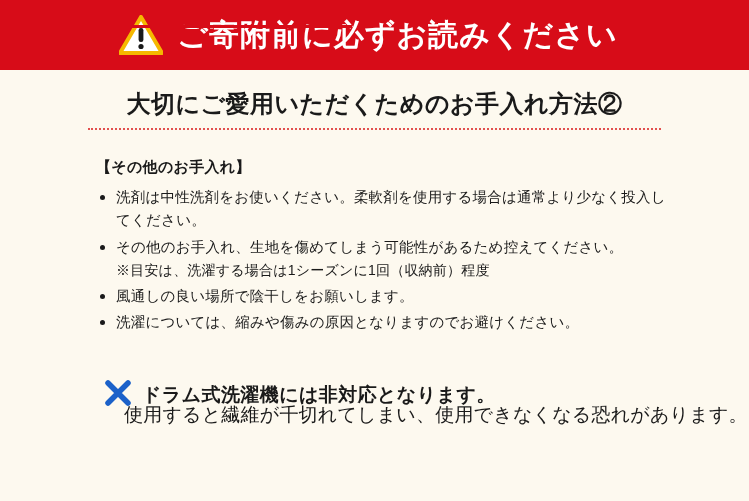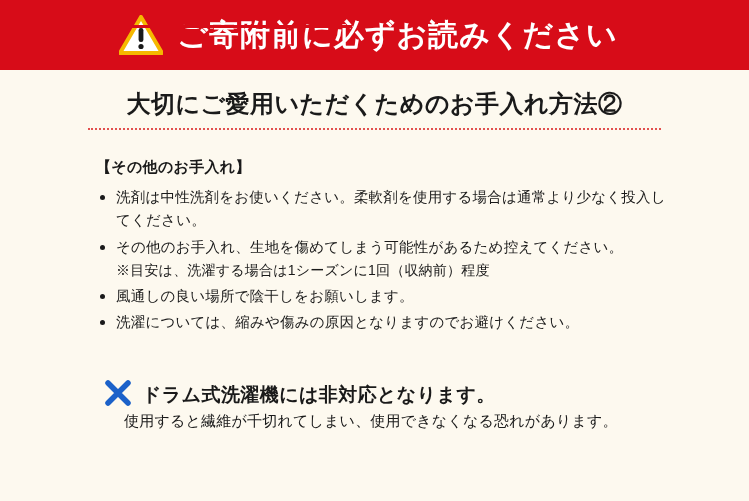--- a/index.html
+++ b/index.html
@@ -151,23 +151,23 @@
   .warn-underline {
     position: absolute;
     left: 32px;
     top: 25px;
     width: 320px;
     height: 3px;
     background: #d70c18;
   }
   .warn-sub {
     position: absolute;
-    top: 412px;
+    top: 402px;
     left: 124px;
-    font-size: 15px;
+    font-size: 19px;
     color: #1a1a1a;
     letter-spacing: 0.2px;
     white-space: nowrap;
   }
 </style>
 </head>
 <body>
 
 <div class="page">
 

